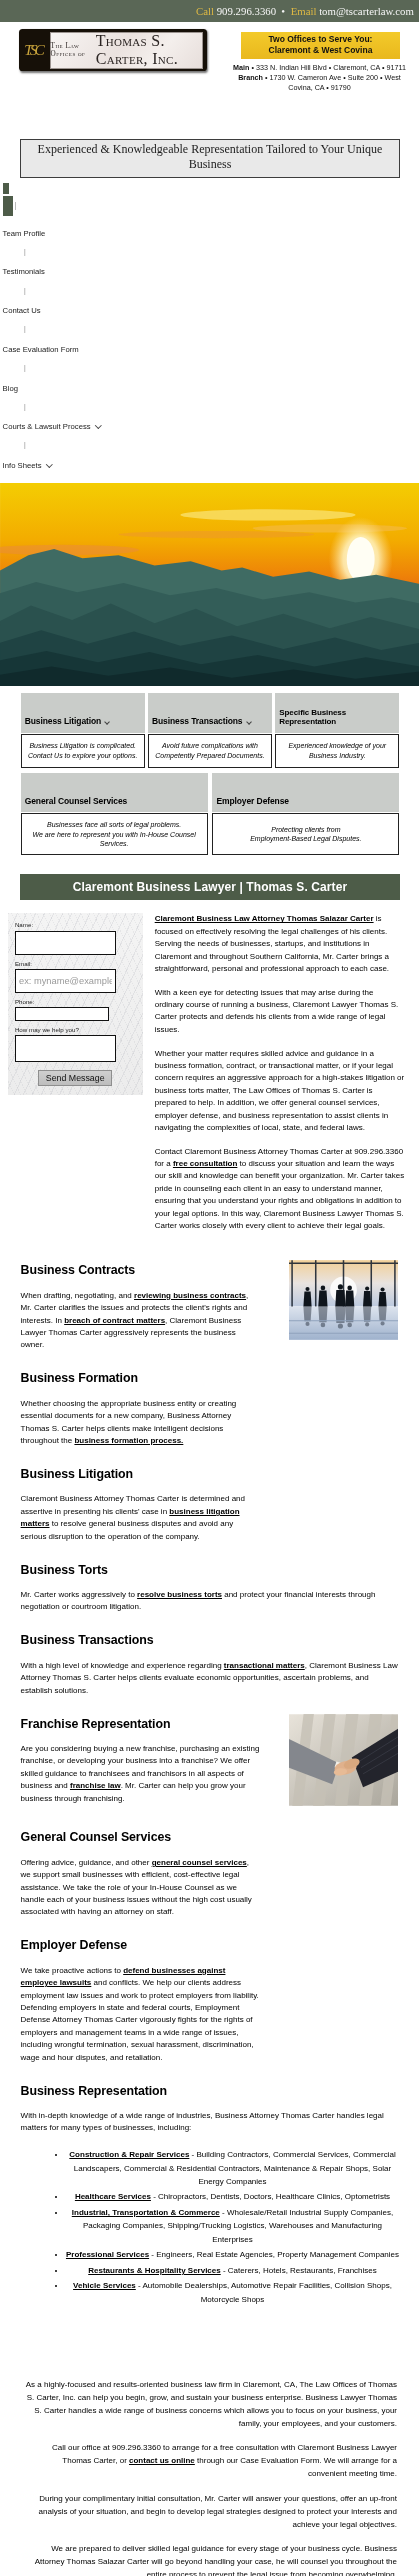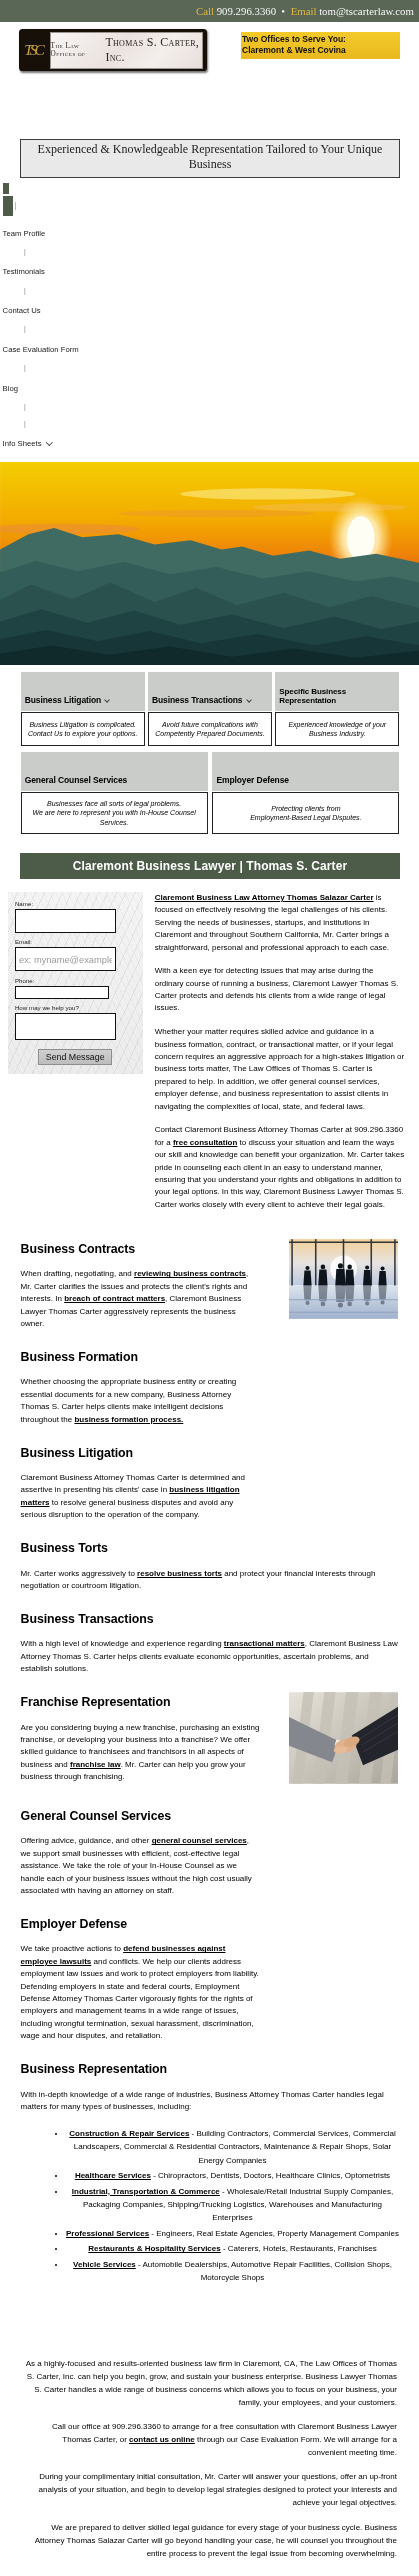--- a/index.html
+++ b/index.html
@@ -8,22 +8,22 @@
   .topbar{height:21.6px;background:#5a6756;display:flex;justify-content:flex-end;align-items:center;padding-right:4.1px;box-sizing:border-box;font-family:"Liberation Serif",serif;font-size:10.8px;white-space:nowrap;}
   .topbar .hl{color:#ddb844;margin:0 2.6px;}
   .topbar .wh{color:#f6f6f6;margin-right:2.1px;}
   .topbar .dot{color:#f6f6f6;margin:0 3.1px;}
   
   .header{position:relative;height:117px;background:#fff;}
   .logo{position:absolute;left:18.5px;top:7.7px;width:188px;height:42px;background:#161008;border-radius:3.6px;box-shadow:1px 1.5px 2.1px rgba(0,0,0,.55);display:flex;align-items:stretch;}
   .logo-mono{width:29px;display:flex;align-items:center;justify-content:center;color:#c9a43c;font-family:"Liberation Serif",serif;font-size:15.5px;font-style:italic;letter-spacing:-3.1px;padding-right:2.1px;}
   .logo-plate{flex:1;margin:2.6px 3.1px 2.6px 0;background:linear-gradient(130deg,#f8f5f3 0%,#eae2df 45%,#f4efec 70%,#e7dedb 100%);border:0.5px solid #9c9490;display:flex;flex-direction:row;align-items:center;justify-content:center;font-family:"Liberation Serif",serif;color:#2b2523;}
   .logo-line1{font-size:7.2px;font-variant:small-caps;letter-spacing:0.5px;}
-  .logo-line2{font-size:12px;font-variant:small-caps;letter-spacing:0.3px;}
-  .offices-box{position:absolute;left:241px;top:10.3px;width:159px;background:linear-gradient(180deg,#f3ca2a,#e9b81e);font-weight:bold;font-size:8.5px;line-height:11.3px;padding:2.1px 1px;box-sizing:border-box;color:#111;}
+  .logo-line2{font-size:16px;font-variant:small-caps;letter-spacing:0.3px;}
+  .offices-box{position:absolute;left:241px;top:10.3px;width:159px;background:linear-gradient(180deg,#f3ca2a,#e9b81e);text-align:center;font-weight:bold;font-size:8.5px;line-height:11.3px;padding:2.1px 1px;box-sizing:border-box;color:#111;}
   .addresses{position:absolute;left:227px;top:41px;width:185px;text-align:center;font-size:7.2px;line-height:10.3px;color:#111;}
   .addresses b{font-weight:bold;}
   
   .banner{margin:0 19.6px;border:1px solid #3d3d3d;background:#e9e9e9;text-align:center;font-family:"Liberation Serif",serif;font-size:12px;line-height:15.5px;color:#1d1d1d;padding:2.1px 6.2px 4.1px;}
   
   .nav{padding:5.2px 0 0;}
   .nav-blocks{margin-left:2.6px;}
   .nav-block1{width:6.7px;height:11.3px;background:#4e5c49;}
   .nav-block2{width:10.8px;height:20.6px;background:#4e5c49;margin-top:1.5px;position:relative;}
   .nav-block2 .tick{position:absolute;right:-3.1px;top:6.2px;width:1px;height:8.2px;background:#bbb;}
@@ -95,20 +95,24 @@
     <div class="logo-mono">TSC</div>
     <div class="logo-plate">
       <div class="logo-line1">The Law Offices of</div>
       <div class="logo-line2">Thomas S. Carter, Inc.</div>
     </div>
   </div>
   <div class="offices-box">
     <div>Two Offices to Serve You:</div>
     <div>Claremont &amp; West Covina</div>
   </div>
+  <div class="addresses">
+    <div><b>Main</b><span> • 333 N. Indian Hill Blvd • Claremont, CA • 91711</span></div>
+    <div><b>Branch</b><span> • 1730 W. Cameron Ave • Suite 200 • West Covina, CA • 91790</span></div>
+  </div>
 </div>
 
 <div class="banner">Experienced &amp; Knowledgeable Representation Tailored to Your Unique Business</div>
 
 <div class="nav">
   <div class="nav-blocks">
     <div class="nav-block1"></div>
     <div class="nav-block2">
         <div class="tick"></div>
       </div>
@@ -116,20 +120,21 @@
   <div class="nav-row"><span class="nav-item">Team Profile</span></div>
   <div class="nav-sep">|</div>
   <div class="nav-row"><span class="nav-item">Testimonials</span></div>
   <div class="nav-sep">|</div>
   <div class="nav-row"><span class="nav-item">Contact Us</span></div>
   <div class="nav-sep">|</div>
   <div class="nav-row"><span class="nav-item">Case Evaluation Form</span></div>
   <div class="nav-sep">|</div>
   <div class="nav-row"><span class="nav-item">Blog</span></div>
   <div class="nav-sep">|</div>
+  <div class="nav-row"><span class="nav-item"><span>Courts &amp; Lawsuit Process</span><span class="chev"></span></span></div>
   <div class="nav-sep">|</div>
   <div class="nav-row"><span class="nav-item"><span>Info Sheets</span><span class="chev"></span></span></div>
 </div>
 
 <div class="hero">
 <svg width="420" height="203" viewBox="0 0 815 394" xmlns="http://www.w3.org/2000/svg">
   <defs>
     <linearGradient id="sky" x1="0" y1="0" x2="0" y2="1">
       <stop offset="0" stop-color="#f4cd02"></stop>
           <stop offset="0.28" stop-color="#f3ac00"></stop>

